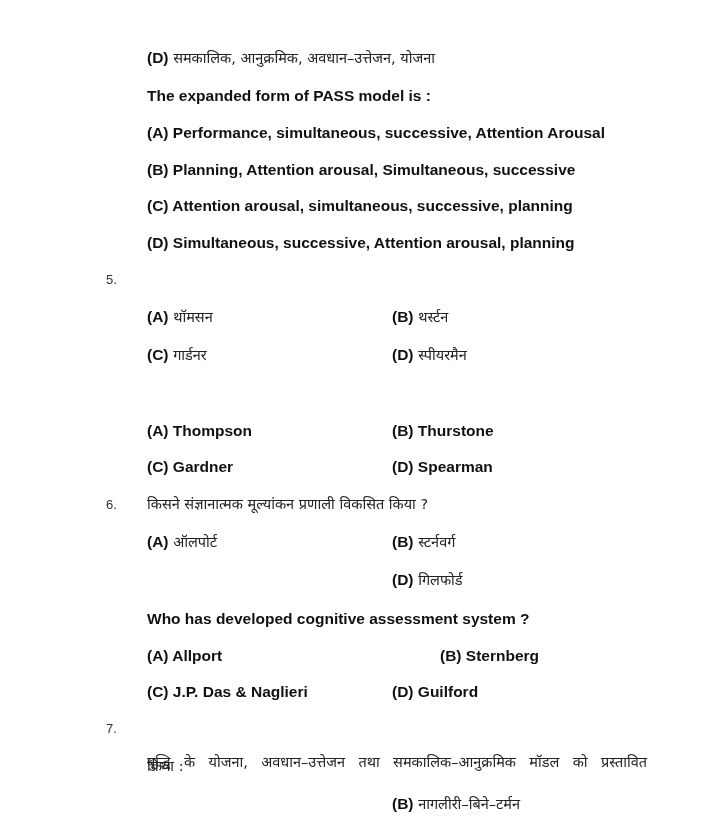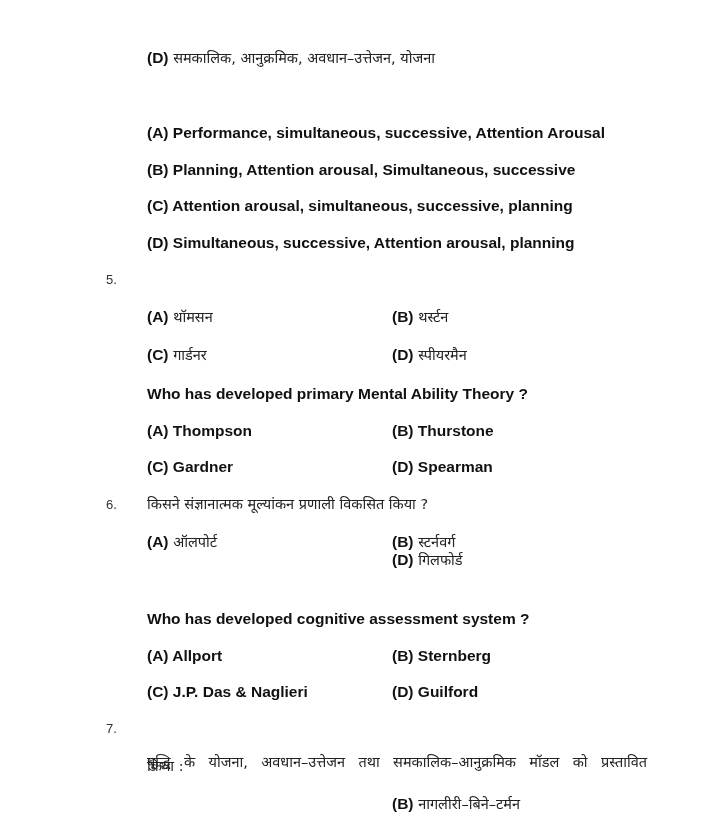--- a/index.html
+++ b/index.html
@@ -55,20 +55,21 @@
 </head>
 <body>
 
 <div class="page">
 
   <div class="line hi col-a" style="top:48px;">
     <span class="opt-label">(D)</span>
     <span>समकालिक, आनुक्रमिक, अवधान–उत्तेजन, योजना</span>
   </div>
 
+  <div class="line en-bold col-a" style="top:86px;">The expanded form of PASS model is :</div>
 
   <div class="line en-bold col-a" style="top:123px;text-align:right;">
     <span>(A)</span>
     <span>Performance, simultaneous, successive, Attention Arousal</span>
   </div>
   <div class="line en-bold col-a" style="top:160px;">
     <span>(B)</span>
     <span>Planning, Attention arousal, Simultaneous, successive</span>
   </div>
   <div class="line en-bold col-a" style="top:196px;">
@@ -92,21 +93,20 @@
   </div>
   <div class="line hi col-a" style="top:345px;">
     <span class="opt-label">(C)</span>
     <span>गार्डनर</span>
   </div>
   <div class="line hi col-b" style="top:345px;">
     <span class="opt-label">(D)</span>
     <span>स्पीयरमैन</span>
   </div>
 
-  <div class="line en-bold col-a" style="top:384px;">Who has developed primary Mental Ability Theory ?</div>
 
   <div class="line en-bold col-a" style="top:421px;">
     <span>(A)</span>
     <span>Thompson</span>
   </div>
   <div class="line en-bold col-b" style="top:421px;">
     <span>(B)</span>
     <span>Thurstone</span>
   </div>
   <div class="line en-bold col-a" style="top:457px;">
@@ -122,32 +122,32 @@
   <div class="line hi col-a" style="top:494px;">किसने संज्ञानात्मक मूल्यांकन प्रणाली विकसित किया ?</div>
 
   <div class="line hi col-a" style="top:532px;">
     <span class="opt-label">(A)</span>
     <span>ऑलपोर्ट</span>
   </div>
   <div class="line hi col-b" style="top:532px;">
     <span class="opt-label">(B)</span>
     <span>स्टर्नवर्ग</span>
   </div>
-  <div class="line hi col-b" style="top:550px;">
+  <div class="line hi col-b" style="top:570px;">
     <span class="opt-label">(D)</span>
     <span>गिलफोर्ड</span>
   </div>
 
   <div class="line en-bold col-a" style="top:609px;">Who has developed cognitive assessment system ?</div>
 
   <div class="line en-bold col-a" style="top:646px;">
     <span>(A)</span>
     <span>Allport</span>
   </div>
-  <div class="line en-bold col-b" style="top:646px;">
+  <div class="line en-bold col-b" style="top:646px;margin-left:48px;">
     <span>(B)</span>
     <span>Sternberg</span>
   </div>
   <div class="line en-bold col-a" style="top:682px;">
     <span>(C)</span>
     <span>J.P. Das &amp; Naglieri</span>
   </div>
   <div class="line en-bold col-b" style="top:682px;">
     <span>(D)</span>
     <span>Guilford</span>

